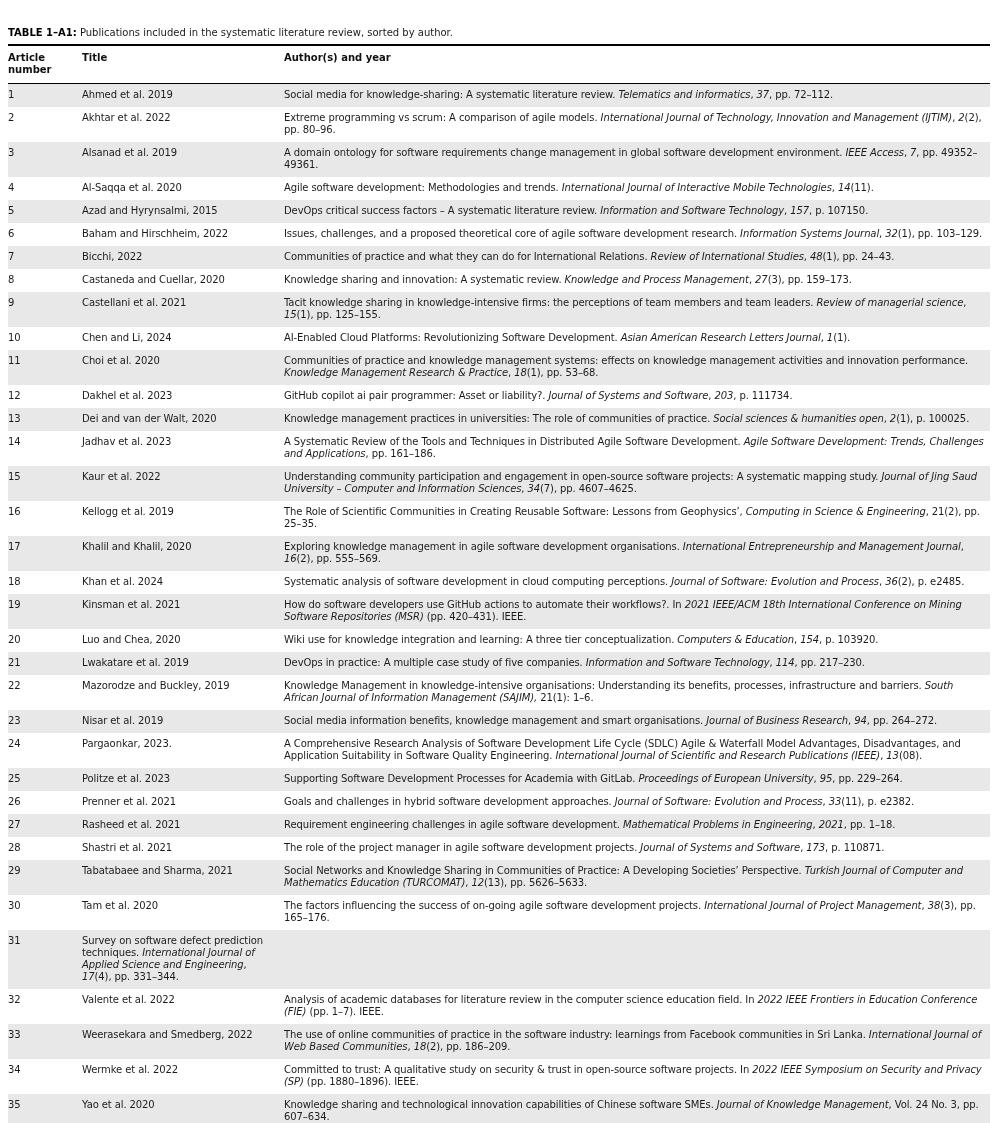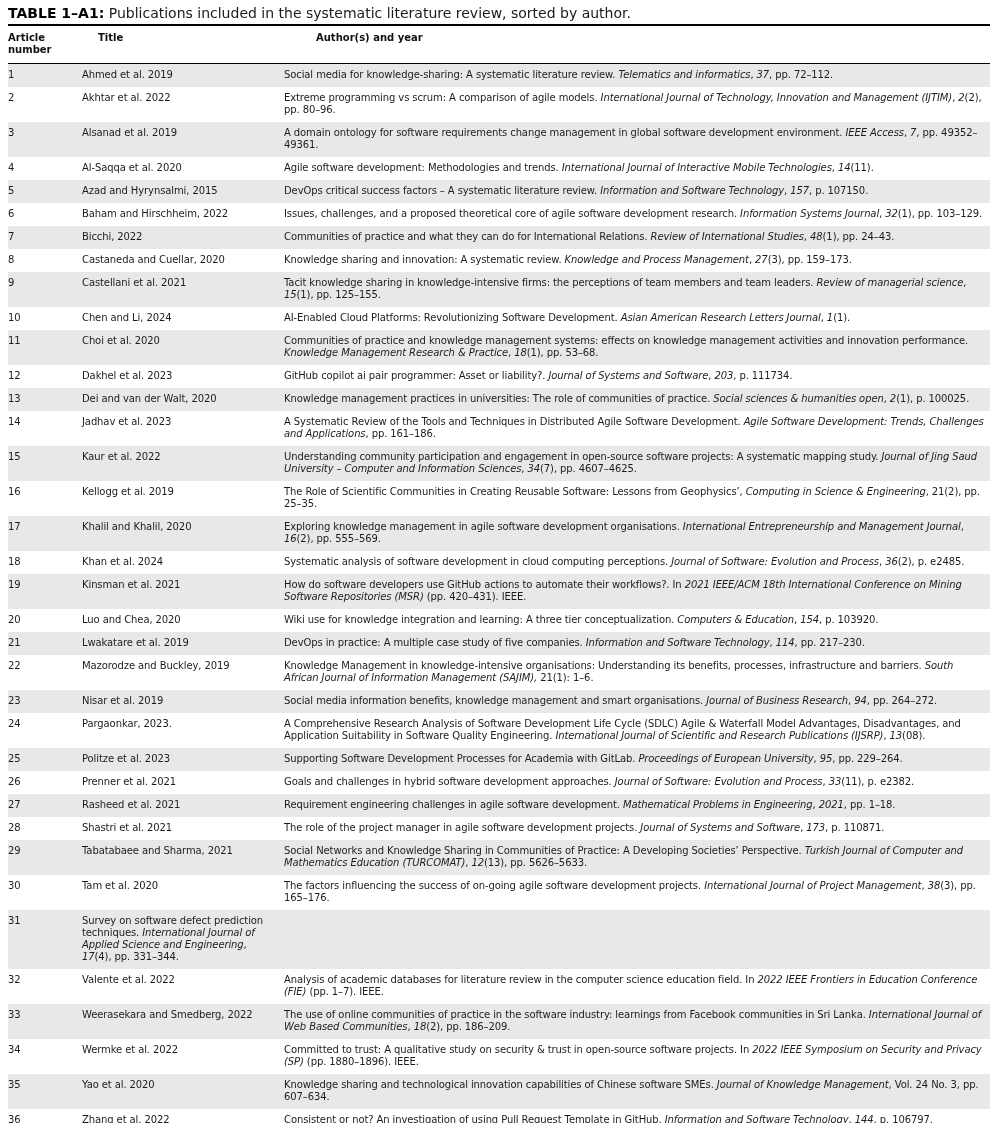--- a/index.html
+++ b/index.html
@@ -6,35 +6,35 @@
   html, body { background: #ffffff; }
   body {
     width: 998px;
     font-family: "DejaVu Sans", "Liberation Sans", sans-serif;
     color: #1c1c1c;
     -webkit-font-smoothing: antialiased;
   }
   .page { padding: 4px 8px 0 8px; }
 
   .caption {
-    font-size: 14px;
+    font-size: 10px;
     line-height: 14px;
     color: #1a1a1a;
     padding: 2px 0 4px 0;
     border-bottom: 2px solid #000;
+    margin-top: 20px;
   }
   .cap-label { font-weight: bold; color: #000; }
 
   .tbl { width: 100%; border-bottom: 2.5px solid #000; }
 
   .thead {
     display: grid;
     grid-template-columns: 74px 202px 1fr;
     border-bottom: 1.5px solid #000;
-    gap: 16px;
   }
   .th {
     font-weight: bold;
     font-size: 10px;
     line-height: 12px;
     color: #111;
     padding: 6px 6px 7px 0;
   }
 
   .row {
@@ -176,21 +176,21 @@
           <div class="td"><span>Knowledge Management in knowledge-intensive organisations: Understanding its benefits, processes, infrastructure and barriers. </span><span class="it">South African Journal of Information Management (SAJIM),</span><span> 21(1): 1–6.</span></div>
         </div>
         <div class="row alt">
           <div class="td">23</div>
           <div class="td">Nisar et al. 2019</div>
           <div class="td"><span>Social media information benefits, knowledge management and smart organisations. </span><span class="it">Journal of Business Research</span><span>, </span><span class="it">94</span><span>, pp. 264–272.</span></div>
         </div>
         <div class="row">
           <div class="td">24</div>
           <div class="td">Pargaonkar, 2023.</div>
-          <div class="td"><span>A Comprehensive Research Analysis of Software Development Life Cycle (SDLC) Agile &amp; Waterfall Model Advantages, Disadvantages, and Application Suitability in Software Quality Engineering. </span><span class="it">International Journal of Scientific and Research Publications (IJSRP)</span><span>, </span><span class="it">13</span><span>(08).</span></div>
+          <div class="td"><span>A Comprehensive Research Analysis of Software Development Life Cycle (SDLC) Agile &amp; Waterfall Model Advantages, Disadvantages, and Application Suitability in Software Quality Engineering. </span><span class="it">International Journal of Scientific and Research Publications (IEEE)</span><span>, </span><span class="it">13</span><span>(08).</span></div>
         </div>
         <div class="row alt">
           <div class="td">25</div>
           <div class="td">Politze et al. 2023</div>
           <div class="td"><span>Supporting Software Development Processes for Academia with GitLab. </span><span class="it">Proceedings of European University</span><span>, </span><span class="it">95</span><span>, pp. 229–264.</span></div>
         </div>
         <div class="row">
           <div class="td">26</div>
           <div class="td">Prenner et al. 2021</div>
           <div class="td"><span>Goals and challenges in hybrid software development approaches. </span><span class="it">Journal of Software: Evolution and Process</span><span>, </span><span class="it">33</span><span>(11), p. e2382.</span></div>

